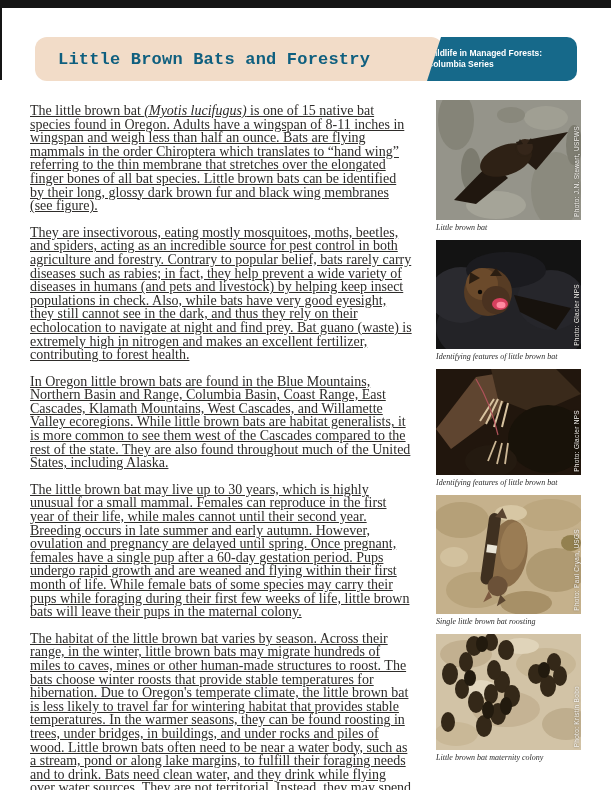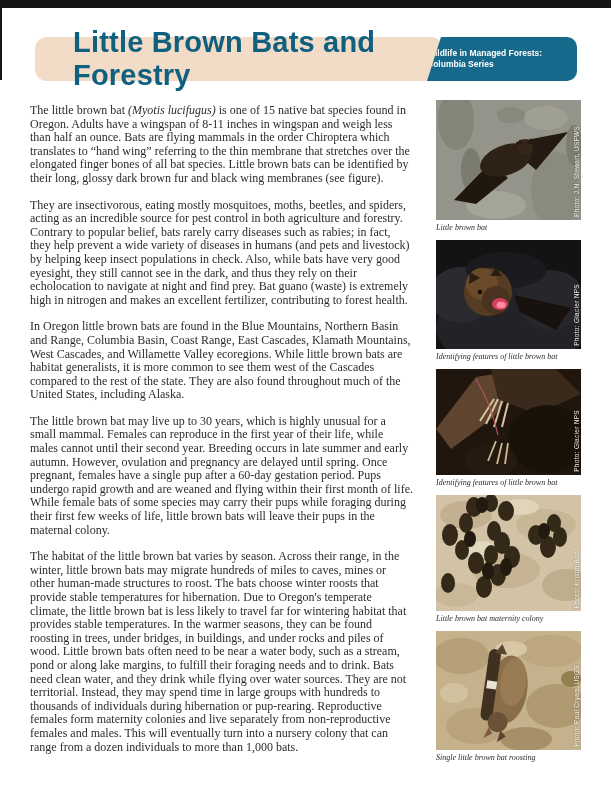--- a/index.html
+++ b/index.html
@@ -10,44 +10,45 @@
   .top-bar{position:absolute;top:0;left:0;width:611px;height:8px;background:#151515;}
   .left-notch{position:absolute;top:8px;left:0;width:2px;height:72px;background:#151515;}
 
   
   .header{position:absolute;top:37px;left:35px;width:542px;height:44px;display:flex;}
   .banner{
     flex:1;background:var(--beige,#f2dcc8);border-radius:12px;
     display:flex;align-items:center;padding-left:22px;margin-right:-16px;
   }
   .banner h1{
-    margin:16px;font-family:Liberation Sans, sans-serif;font-weight:700;
-    font-size:29px;letter-spacing:0.2px;color:var(--title,#0f5f7f);
+    margin:1px;font-family:Liberation Mono, monospace;font-weight:700;
+    font-size:17px;letter-spacing:0.2px;color:var(--title,#0f5f7f);
   }
   .series-tab{
     width:150px;background:var(--teal,#16698a);
     border-radius:0 10px 10px 0;
     clip-path:polygon(14px 0, 100% 0, 100% 100%, 0 100%);
     display:flex;flex-direction:column;justify-content:center;align-items:flex-start;
     padding-right:12px;box-sizing:border-box;
   }
   .series-tab span{
     font-family:"Liberation Sans",sans-serif;color:#ffffff;font-size:8.5px;
     font-weight:700;line-height:11px;text-align:right;
   }
 
   
   .main{
     position:absolute;top:100px;left:0;width:611px;
     display:flex;padding:0 27px 0 30px;box-sizing:border-box;gap:10px;
   }
   .text-col{width:396px;}
   .text-col p{
-    margin:0 13px 13px 0;font-size:12px;line-height:13.6px;color:#2e2c2a;
+    margin:0 13px 13px 0;font-size:14px;line-height:13.6px;color:#2e2c2a;
     text-align:left;
+    text-decoration:underline;
   }
   .text-col p:first-child{margin-top:4px;}
   .sci-name{font-style:italic;}
 
   .fig-col{width:148px;display:flex;flex-direction:column;}
   .figure{margin-bottom:7px;}
   .fig-art{position:relative;width:145px;overflow:hidden;}
   .fig-art svg{display:block;}
   .credit{
     position:absolute;right:1px;bottom:3px;
@@ -144,20 +145,48 @@
           <ellipse cx="112" cy="70" rx="40" ry="34" fill="#181209"></ellipse>
           <ellipse cx="55" cy="92" rx="26" ry="16" fill="#241a10"></ellipse>
           <path d="M62,30 L50,55 M66,32 L58,58 M72,34 L66,58 M58,30 L44,52" stroke="#d8c3a0" stroke-width="2" fill="none"></path>
           <path d="M62,72 L55,92 M68,74 L63,94 M74,74 L71,94" stroke="#cdb astronomical" stroke-width="0"></path>
           <path d="M60,72 L52,92 M66,74 L61,95 M72,74 L69,95" stroke="#cdb896" stroke-width="1.8" fill="none"></path>
           <path d="M40,10 Q55,35 62,66" stroke="#b0525a" stroke-width="1.2" fill="none"></path>
         </svg>
         <div class="credit">Photo: Glacier NPS</div>
       </div>
       <div class="caption">Identifying features of little brown bat</div>
+    </div>
+
+    <div class="figure">
+      <div class="fig-art">
+        <svg width="145" height="119" viewBox="0 0 145 119" xmlns="http://www.w3.org/2000/svg">
+          <rect width="145" height="119" fill="#c5b18c"></rect>
+          <ellipse cx="25" cy="25" rx="28" ry="18" fill="#b5a078"></ellipse>
+          <ellipse cx="115" cy="20" rx="32" ry="16" fill="#bca77f"></ellipse>
+          <ellipse cx="120" cy="75" rx="30" ry="22" fill="#af9a72"></ellipse>
+          <ellipse cx="40" cy="95" rx="30" ry="18" fill="#b8a37b"></ellipse>
+          <ellipse cx="90" cy="108" rx="26" ry="12" fill="#a79067"></ellipse>
+          <ellipse cx="75" cy="18" rx="16" ry="8" fill="#d7c7a4"></ellipse>
+          <ellipse cx="18" cy="62" rx="14" ry="10" fill="#d2c19e"></ellipse>
+          <ellipse cx="135" cy="48" rx="10" ry="8" fill="#93804f"></ellipse>
+          <g transform="rotate(8 70 60)">
+            <ellipse cx="72" cy="58" rx="19" ry="34" fill="#8a6d49"></ellipse>
+            <ellipse cx="76" cy="50" rx="13" ry="24" fill="#9a7c54"></ellipse>
+            <rect x="48" y="20" width="12" height="72" rx="6" fill="#3f3020"></rect>
+            <rect x="50" y="52" width="10" height="8" fill="#e9e4d6"></rect>
+            <circle cx="66" cy="92" r="10" fill="#6b5138"></circle>
+            <polygon points="58,98 54,110 62,104" fill="#7d5a40"></polygon>
+            <polygon points="70,100 68,112 76,105" fill="#5a4530"></polygon>
+            <polygon points="60,14 66,24 54,24" fill="#594430"></polygon>
+          </g>
+        </svg>
+        <div class="credit">Photo: Paul Cryan, USGS</div>
+      </div>
+      <div class="caption">Single little brown bat roosting</div>
     </div>
 
     <div class="figure">
       <div class="fig-art">
         <svg width="145" height="116" viewBox="0 0 145 116" xmlns="http://www.w3.org/2000/svg">
           <rect width="145" height="116" fill="#d2c3a6"></rect>
           <ellipse cx="30" cy="20" rx="26" ry="14" fill="#c2b090"></ellipse>
           <ellipse cx="110" cy="30" rx="30" ry="16" fill="#c8b796"></ellipse>
           <ellipse cx="70" cy="75" rx="34" ry="18" fill="#c5b394"></ellipse>
           <ellipse cx="130" cy="90" rx="24" ry="16" fill="#bfae8e"></ellipse>
@@ -190,42 +219,14 @@
             <ellipse cx="52" cy="76" rx="6" ry="9"></ellipse>
             <ellipse cx="70" cy="72" rx="6" ry="9"></ellipse>
             <ellipse cx="108" cy="36" rx="6" ry="8"></ellipse>
           </g>
         </svg>
         <div class="credit">Photo: Kristin Bobo</div>
       </div>
       <div class="caption">Little brown bat maternity colony</div>
     </div>
 
-    <div class="figure">
-      <div class="fig-art">
-        <svg width="145" height="119" viewBox="0 0 145 119" xmlns="http://www.w3.org/2000/svg">
-          <rect width="145" height="119" fill="#c5b18c"></rect>
-          <ellipse cx="25" cy="25" rx="28" ry="18" fill="#b5a078"></ellipse>
-          <ellipse cx="115" cy="20" rx="32" ry="16" fill="#bca77f"></ellipse>
-          <ellipse cx="120" cy="75" rx="30" ry="22" fill="#af9a72"></ellipse>
-          <ellipse cx="40" cy="95" rx="30" ry="18" fill="#b8a37b"></ellipse>
-          <ellipse cx="90" cy="108" rx="26" ry="12" fill="#a79067"></ellipse>
-          <ellipse cx="75" cy="18" rx="16" ry="8" fill="#d7c7a4"></ellipse>
-          <ellipse cx="18" cy="62" rx="14" ry="10" fill="#d2c19e"></ellipse>
-          <ellipse cx="135" cy="48" rx="10" ry="8" fill="#93804f"></ellipse>
-          <g transform="rotate(8 70 60)">
-            <ellipse cx="72" cy="58" rx="19" ry="34" fill="#8a6d49"></ellipse>
-            <ellipse cx="76" cy="50" rx="13" ry="24" fill="#9a7c54"></ellipse>
-            <rect x="48" y="20" width="12" height="72" rx="6" fill="#3f3020"></rect>
-            <rect x="50" y="52" width="10" height="8" fill="#e9e4d6"></rect>
-            <circle cx="66" cy="92" r="10" fill="#6b5138"></circle>
-            <polygon points="58,98 54,110 62,104" fill="#7d5a40"></polygon>
-            <polygon points="70,100 68,112 76,105" fill="#5a4530"></polygon>
-            <polygon points="60,14 66,24 54,24" fill="#594430"></polygon>
-          </g>
-        </svg>
-        <div class="credit">Photo: Paul Cryan, USGS</div>
-      </div>
-      <div class="caption">Single little brown bat roosting</div>
-    </div>
-
   </div>
 </div>
 
 </body></html>

